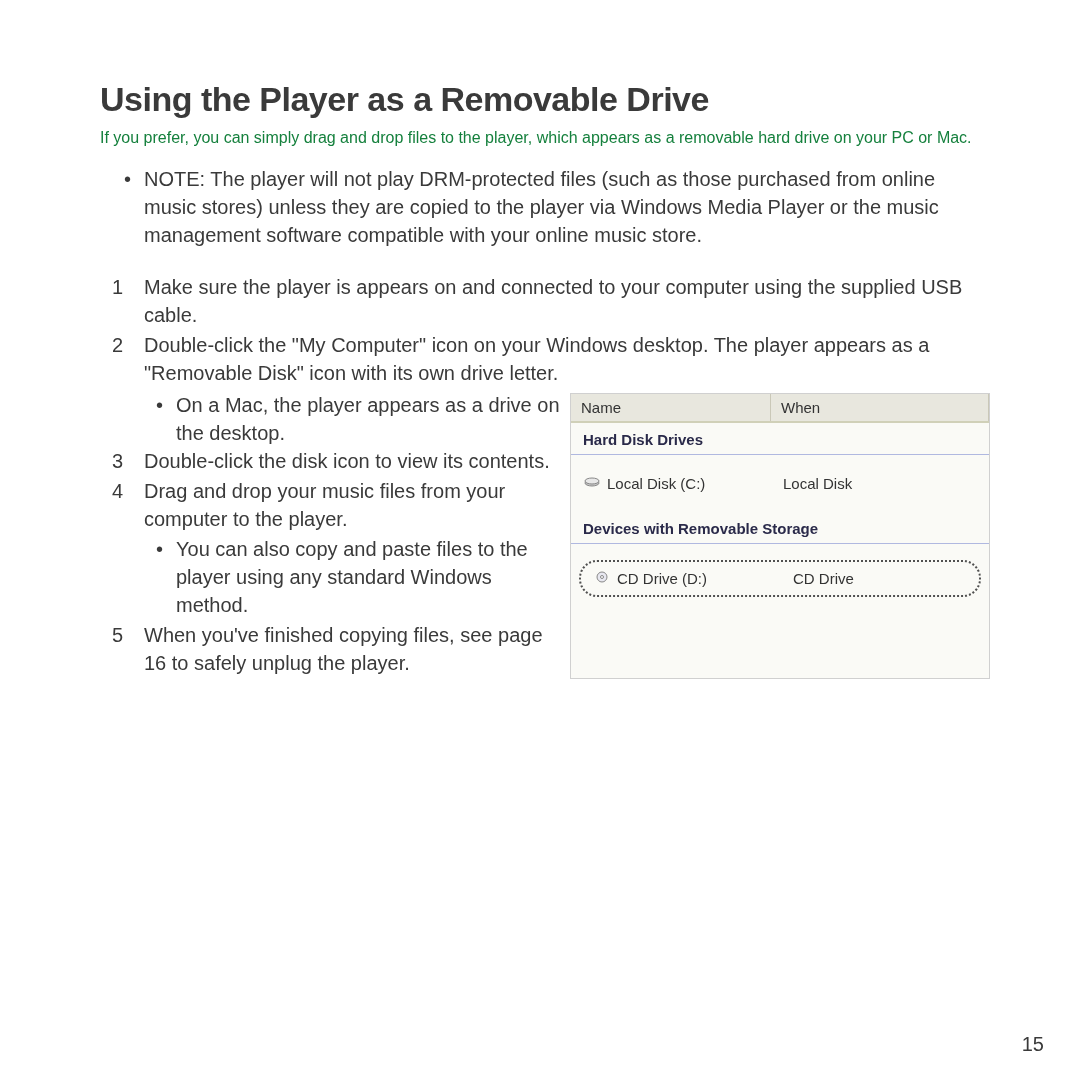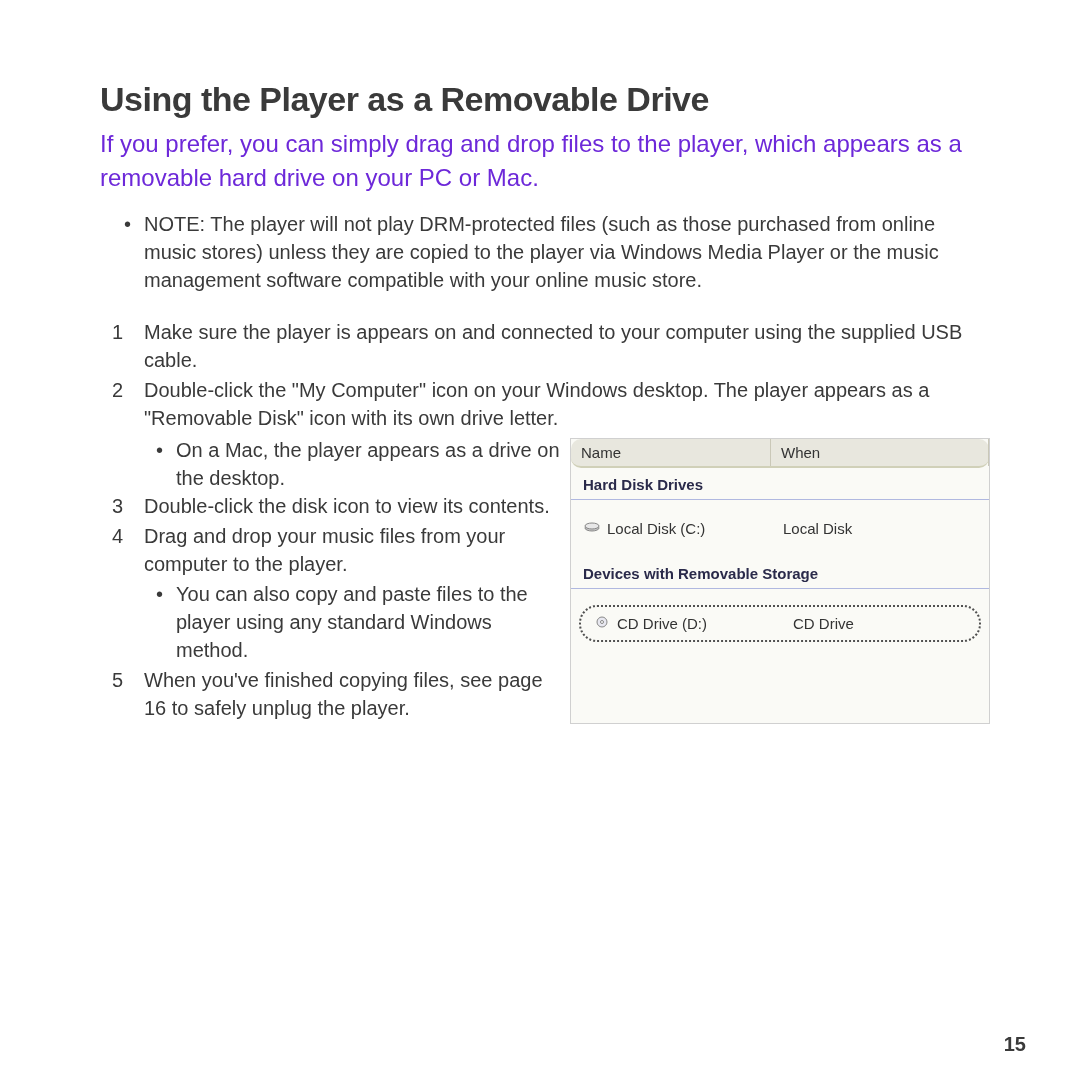--- a/index.html
+++ b/index.html
@@ -17,24 +17,24 @@
       padding: 80px 90px 50px 100px;
     }
     .title {
       font-size: 34px;
       font-weight: bold;
       color: #3a3a3a;
       margin-bottom: 8px;
       letter-spacing: -0.5px;
     }
     .intro {
-      font-size: 24px;
+      font-size: 16px;
       line-height: 1.4;
       margin-bottom: 16px;
-      color: #6d28d9;
+      color: #15803d;
     }
     .note-list {
       list-style: none;
       padding-left: 44px;
       margin-bottom: 24px;
     }
     .note-item {
       position: relative;
       font-size: 20px;
       line-height: 1.4;
@@ -94,21 +94,20 @@
       margin-top: 4px;
       border: 1px solid #d0d0d0;
       background: #fafaf6;
       font-family: Tahoma, Arial, sans-serif;
       font-size: 15px;
     }
     .explorer-header {
       display: flex;
       background: #e8e7de;
       border-bottom: 2px solid #d0d0b8;
-      border-radius: 10px;
     }
     .explorer-header-cell {
       padding: 5px 10px;
       border-right: 1px solid #cac8b8;
       color: #333;
     }
     .explorer-header-cell.name {
       width: 200px;
     }
     .explorer-header-cell.type {
@@ -140,23 +139,23 @@
     }
     .dotted-highlight {
       border: 2px dotted #505050;
       border-radius: 18px;
       margin: 2px 8px 6px 8px;
       padding: 2px 0;
     }
     .page-number {
       position: absolute;
       bottom: 24px;
-      right: 54px;
-      font-size: 20px;
-      font-weight: bold;
+      right: 36px;
+      font-size: 20px;
+      font-weight: normal;
       color: #3a3a3a;
     }
     .spacer {
       height: 14px;
     }
   </style>
 </head>
 <body>
 
 <h1 class="title">Using the Player as a Removable Drive</h1>

